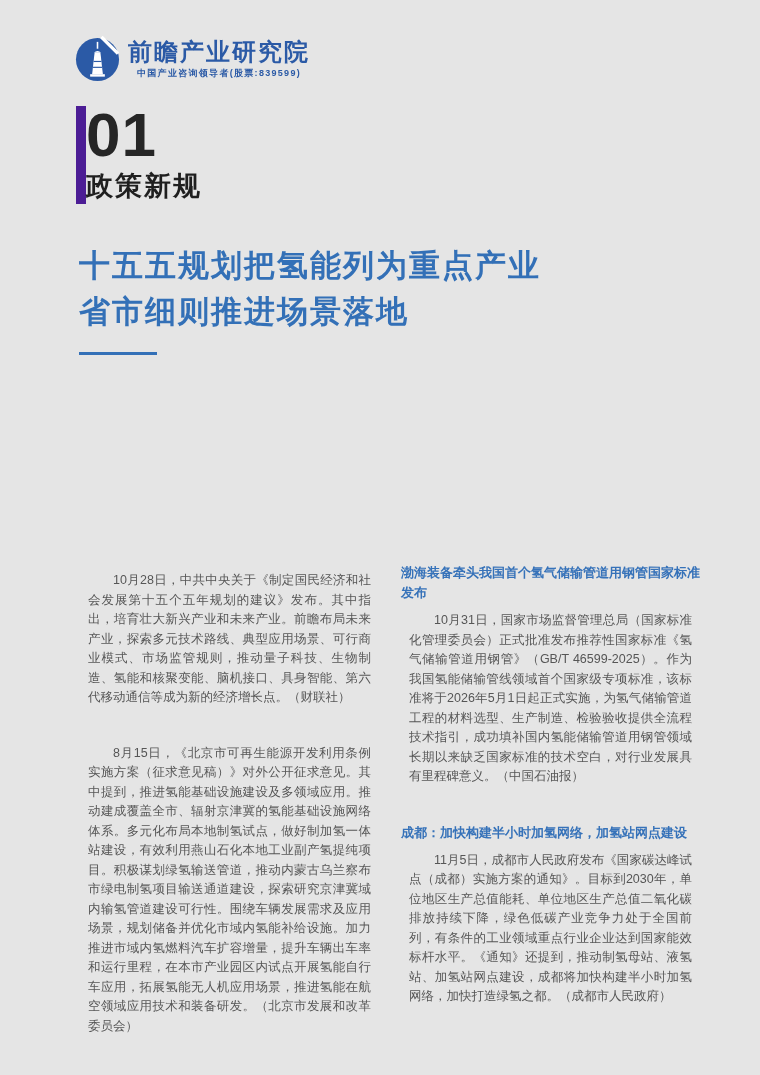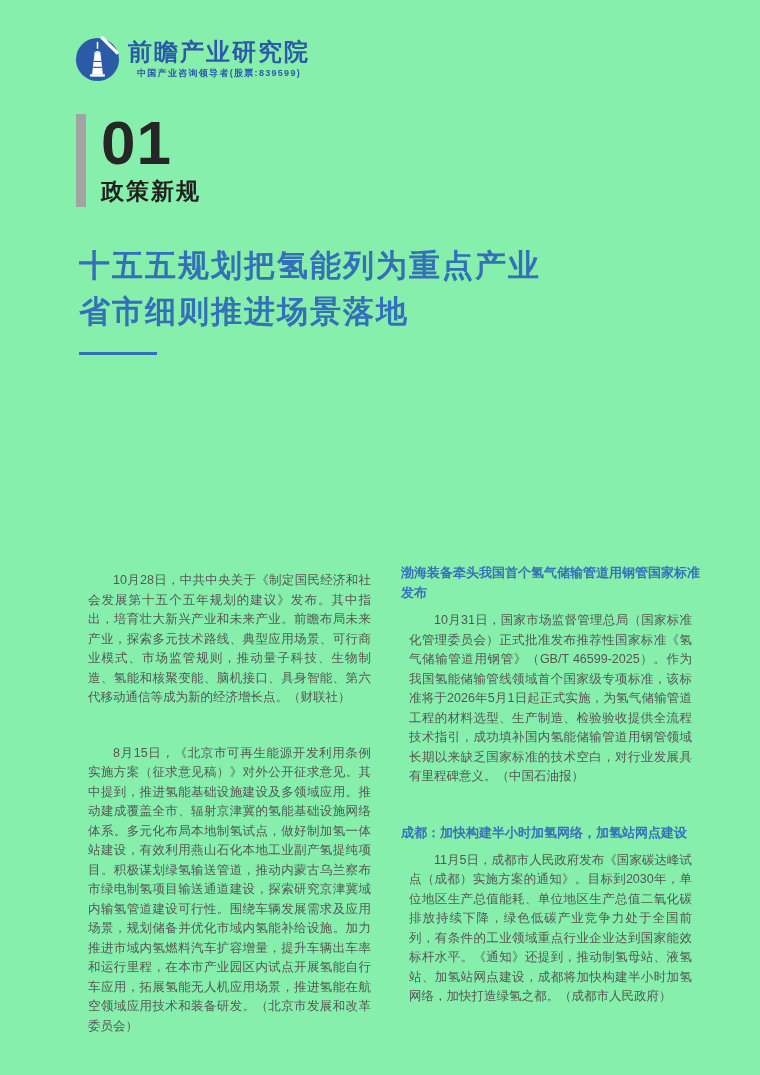--- a/index.html
+++ b/index.html
@@ -4,21 +4,21 @@
 <style>
   html, body {
     margin: 0;
     padding: 0;
     background: #ffffff;
   }
   .page {
     position: relative;
     width: 760px;
     height: 1075px;
-    background: #86efac;
+    background: #e5e5e5;
     overflow: hidden;
     font-family: "Liberation Sans", "DejaVu Sans", sans-serif;
   }
 
   
   .brand {
     position: absolute;
     top: 36px;
     left: 74px;
     display: flex;
@@ -51,33 +51,31 @@
     margin-top: 2px;
     white-space: nowrap;
     text-align: center;
   }
 
   
   .section-banner {
     position: absolute;
     top: 106px;
     left: 76px;
-    border-left: 10px solid #a3a3a3;
-    padding-left: 15px;
-    margin-top: 8px;
+    border-left: 10px solid #4c1d95;
   }
   .section-number {
     font-size: 62px;
     font-weight: bold;
     color: #262626;
     line-height: 0.92;
     letter-spacing: 1px;
   }
   .section-label {
-    font-size: 23px;
+    font-size: 27px;
     font-weight: bold;
     color: #1F1F1F;
     letter-spacing: 2px;
     margin-top: 5px;
   }
 
   
   .headline {
     position: absolute;
     top: 243px;

